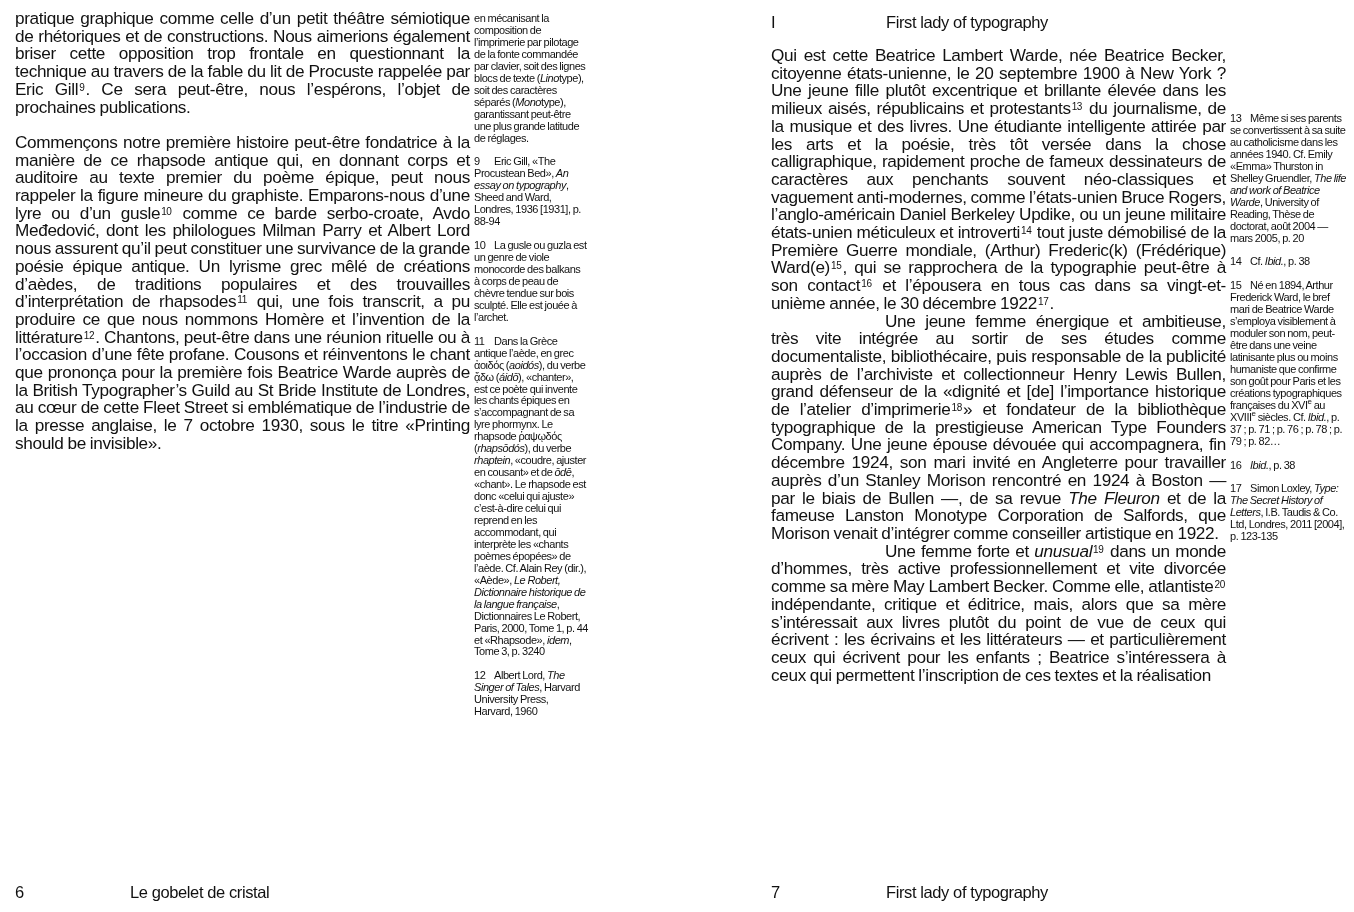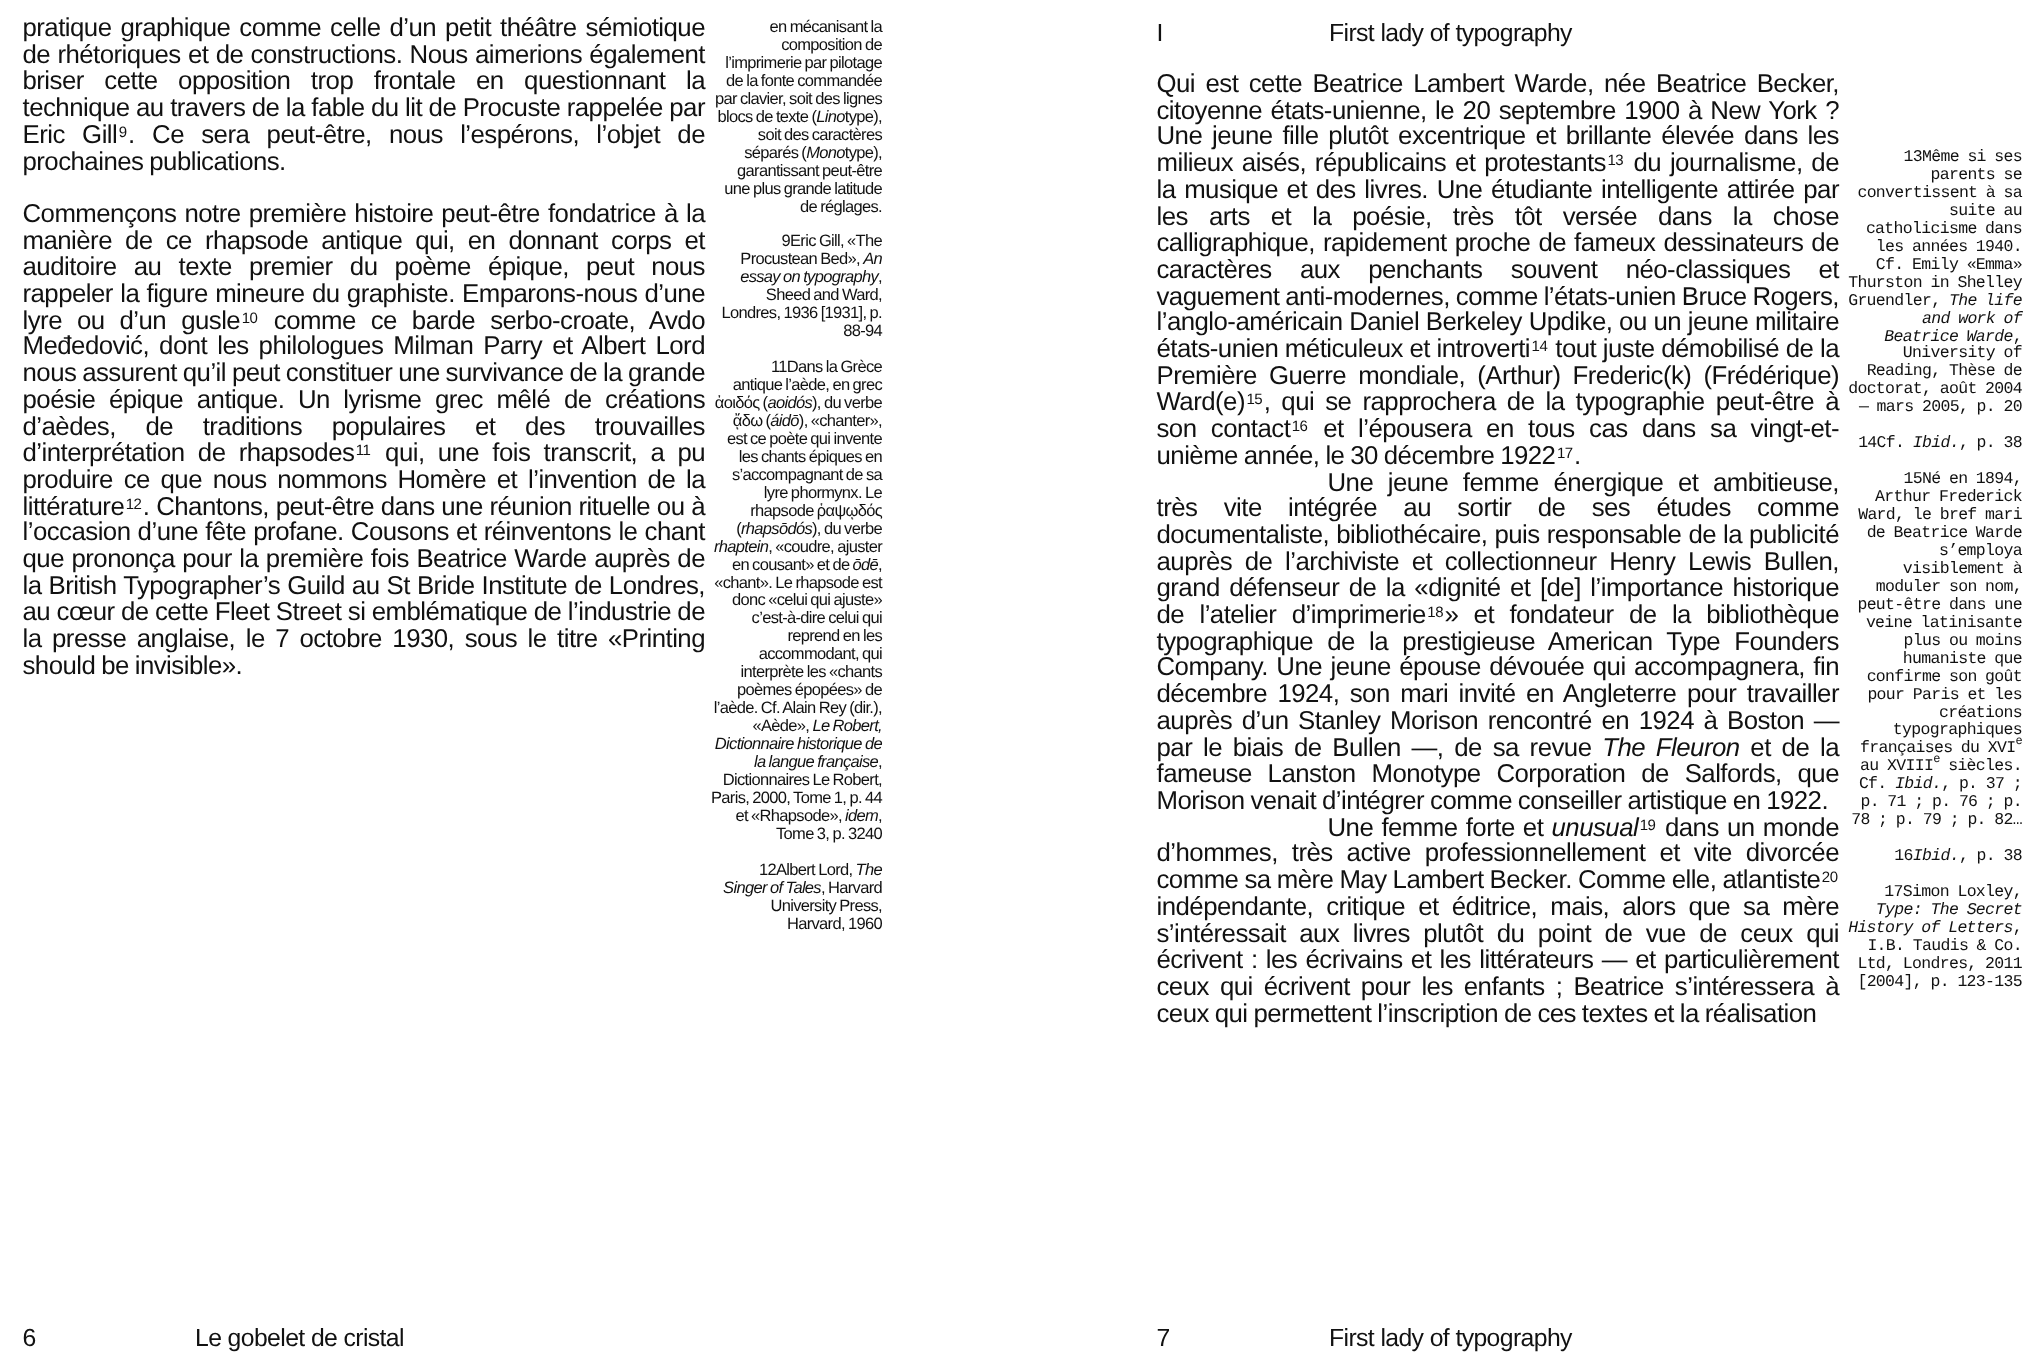--- a/index.html
+++ b/index.html
@@ -23,46 +23,46 @@
   .left-body { left:15px; top:10px; width:455px; }
   .right-body { left:94px; top:47px; width:455px; }
 
   sup.fn { font-size:10px; vertical-align:4px; line-height:0; padding:0 1px; }
   sup.ord { font-size:8px; vertical-align:5px; line-height:0; }
   .it { font-style:italic; }
 
   .notes {
     position:absolute; font-size:11px; line-height:11.95px; letter-spacing:-0.45px;
     word-spacing:-0.5px;
-    text-align:right;
   }
   .notes .note { margin:0 0 11.95px 0; white-space:normal; }
   .notes .num { display:inline-block; width:20px; }
   .left-notes { left:474px; top:13px; width:114px; }
-  .right-notes { left:553px; top:100px; width:118px;font-family:Liberation Mono, monospace; }
+  .right-notes { left:553px; top:113px; width:118px; }
 
   .running-head {
     position:absolute; top:12px; font-size:16.5px; line-height:20px; letter-spacing:-0.4px;
   }
   .folio {
     position:absolute; top:882px; font-size:16.5px; line-height:20px; letter-spacing:-0.4px;
   }
 </style>
 </head>
 <body>
 
 <div class="page page-left">
   <div class="body-text left-body">
     <p><span>pratique graphique comme celle d’un petit théâtre sémiotique de rhétoriques et de constructions. Nous aimerions également briser cette opposition trop frontale en questionnant la technique au travers de la fable du lit de Procuste rappelée par Eric Gill</span><sup class="fn">9</sup><span>. Ce sera peut-être, nous l’espérons, l’objet de prochaines publications.</span></p>
     <p class="spaced"><span>Commençons notre première histoire peut-être fondatrice à la manière de ce rhapsode antique qui, en donnant corps et auditoire au texte premier du poème épique, peut nous rappeler la figure mineure du graphiste. Emparons-nous d’une lyre ou d’un gusle</span><sup class="fn">10</sup><span> comme ce barde serbo-croate, Avdo Međedović, dont les philologues Milman Parry et Albert Lord nous assurent qu’il peut constituer une survivance de la grande poésie épique antique. Un lyrisme grec mêlé de créations d’aèdes, de traditions populaires et des trouvailles d’interprétation de rhapsodes</span><sup class="fn">11</sup><span> qui, une fois transcrit, a pu produire ce que nous nommons Homère et l’invention de la littérature</span><sup class="fn">12</sup><span>. Chantons, peut-être dans une réunion rituelle ou à l’occasion d’une fête profane. Cousons et réinventons le chant que prononça pour la première fois Beatrice Warde auprès de la British Typographer’s Guild au St Bride Institute de Londres, au cœur de cette Fleet Street si emblématique de l’industrie de la presse anglaise, le 7 octobre 1930, sous le titre «Printing should be invisible».</span></p>
   </div>
 
   <div class="notes left-notes">
     <p class="note"><span>en mécanisant la composition de l’imprimerie par pilotage de la fonte commandée par clavier, soit des lignes blocs de texte (</span><span class="it">Lino</span><span>type), soit des caractères séparés (</span><span class="it">Mono</span><span>type), garantissant peut-être une plus grande latitude de réglages.</span></p>
     <p class="note"><span class="num">9</span><span>Eric Gill, «The Procustean Bed», </span><span class="it">An essay on typography</span><span>, Sheed and Ward, Londres, 1936 [1931], p. 88-94</span></p>
+    <p class="note"><span class="num">10</span><span>La gusle ou guzla est un genre de viole monocorde des balkans à corps de peau de chèvre tendue sur bois sculpté. Elle est jouée à l’archet.</span></p>
     <p class="note"><span class="num">11</span><span>Dans la Grèce antique l’aède, en grec ἀοιδός (</span><span class="it">aoidós</span><span>), du verbe ᾄδω (</span><span class="it">áidō</span><span>), «chanter», est ce poète qui invente les chants épiques en s’accompagnant de sa lyre phormynx. Le rhapsode ῥαψῳδός (</span><span class="it">rhapsōdós</span><span>), du verbe </span><span class="it">rhaptein</span><span>, «coudre, ajuster en cousant» et de </span><span class="it">ōdē</span><span>, «chant». Le rhapsode est donc «celui qui ajuste» c’est-à-dire celui qui reprend en les accommodant, qui interprète les «chants poèmes épopées» de l’aède. Cf. Alain Rey (dir.), «Aède», </span><span class="it">Le Robert, Dictionnaire historique de la langue française</span><span>, Dictionnaires Le Robert, Paris, 2000, Tome 1, p. 44 et «Rhapsode», </span><span class="it">idem</span><span>, Tome 3, p. 3240</span></p>
     <p class="note"><span class="num">12</span><span>Albert Lord, </span><span class="it">The Singer of Tales</span><span>, Harvard University Press, Harvard, 1960</span></p>
   </div>
 
   <div class="folio" style="left:15px;">6</div>
   <div class="folio" style="left:130px;">Le gobelet de cristal</div>
 </div>
 
 <div class="page page-right">
   <div class="running-head" style="left:94px;">I</div>

